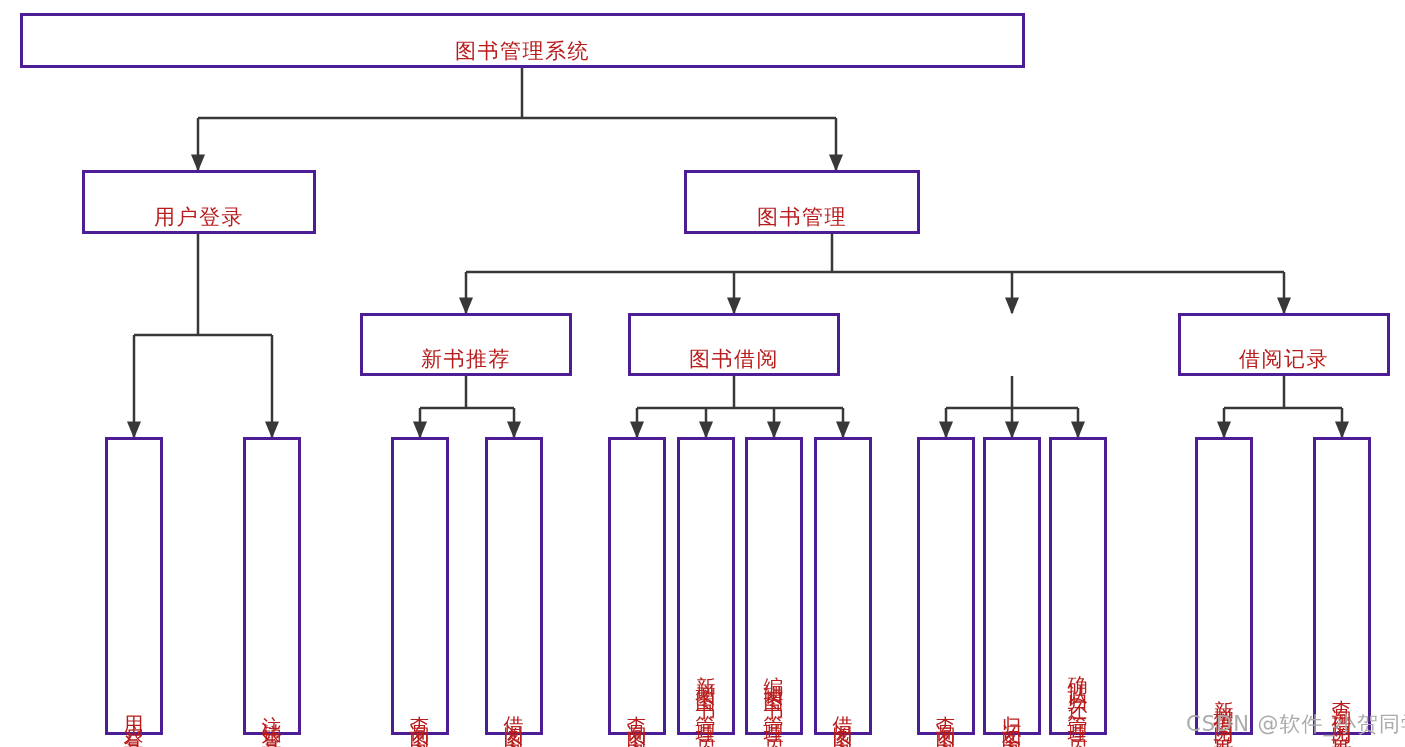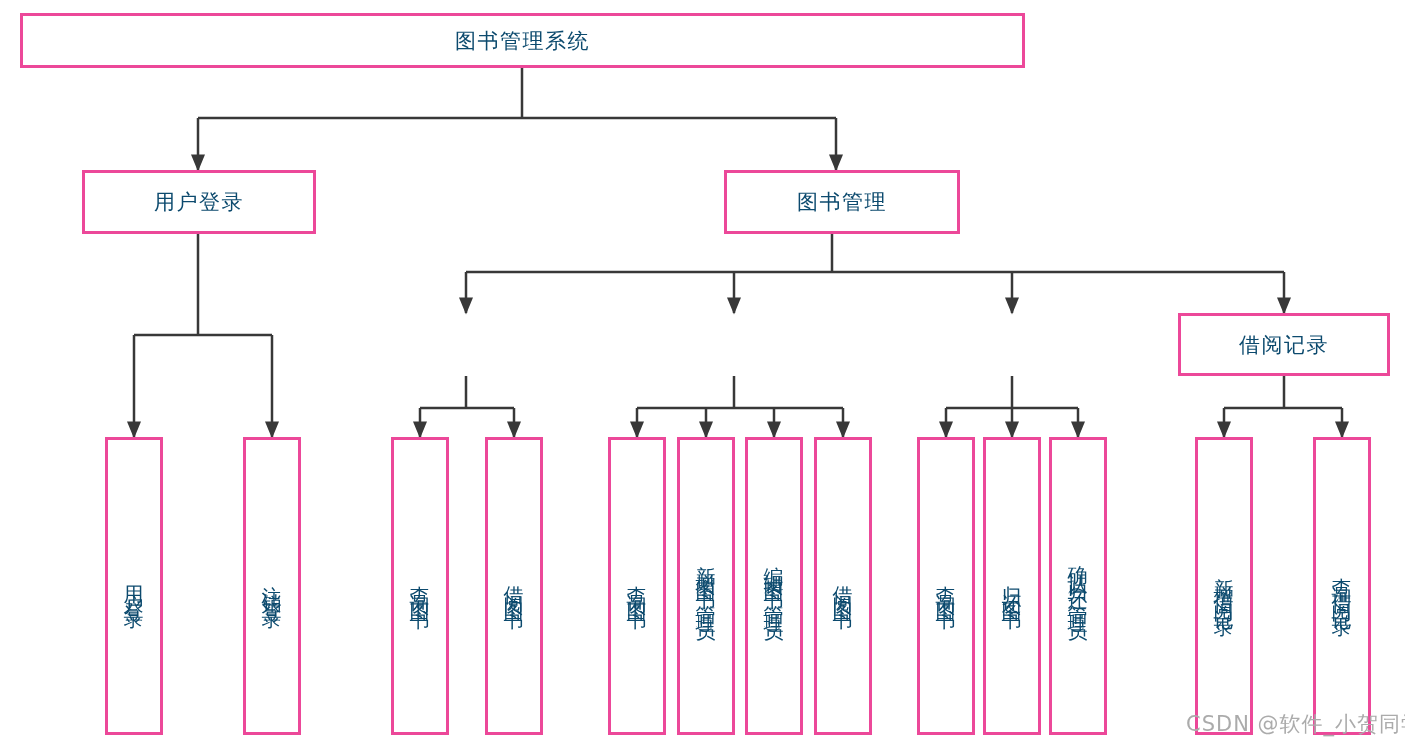--- a/index.html
+++ b/index.html
@@ -9,45 +9,45 @@
     width:1405px;
     height:747px;
     background:#ffffff;
     overflow:hidden;
   }
   .wires{position:absolute;left:0;top:0;z-index:1;}
   .box{
     position:absolute;
     box-sizing:border-box;
     background:#ffffff;
-    border:3px solid #ec4899;
+    border:3px solid #4c1d95;
     display:flex;
-    align-items:center;
+    align-items:flex-end;
     justify-content:center;
-    color:#0c4a6e;
+    color:#b91c1c;
     z-index:2;
   }
   .h-label{
     font-size:21px;
     letter-spacing:1.5px;
     white-space:nowrap;
   }
   .v-label{
     writing-mode:vertical-rl;
     text-orientation:mixed;
     font-size:20px;
     letter-spacing:8px;
     line-height:1;
     white-space:nowrap;
   }
   
   .n-root{left:20px;top:13px;width:1005px;height:55px;}
   
   .n-l2a{left:82px;top:170px;width:234px;height:64px;}
-  .n-l2b{left:724px;top:170px;width:236px;height:64px;}
+  .n-l2b{left:684px;top:170px;width:236px;height:64px;}
   
   .lvl3{top:313px;height:63px;width:212px;}
   .n-l3a{left:360px;}
   .n-l3b{left:628px;}
   .n-l3c{left:906px;}
   .n-l3d{left:1178px;}
   
   .leaf{top:437px;height:298px;width:58px;}
   .lf0{left:105px;}  .lf1{left:243px;}
   .lf2{left:391px;}  .lf3{left:485px;}
@@ -117,20 +117,26 @@
     <span class="h-label">图书管理系统</span>
   </div>
 
   <div class="box n-l2a">
     <span class="h-label">用户登录</span>
   </div>
   <div class="box n-l2b">
     <span class="h-label">图书管理</span>
   </div>
 
+  <div class="box lvl3 n-l3a">
+    <span class="h-label">新书推荐</span>
+  </div>
+  <div class="box lvl3 n-l3b">
+    <span class="h-label">图书借阅</span>
+  </div>
   <div class="box lvl3 n-l3d">
     <span class="h-label">借阅记录</span>
   </div>
 
   <div class="box leaf lf0">
     <span class="v-label">用户登录</span>
   </div>
   <div class="box leaf lf1">
     <span class="v-label">注销登录</span>
   </div>

